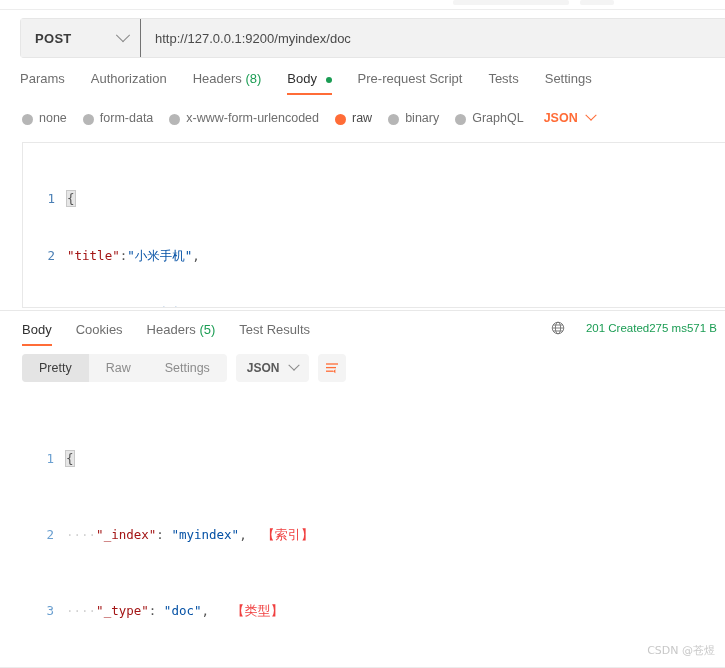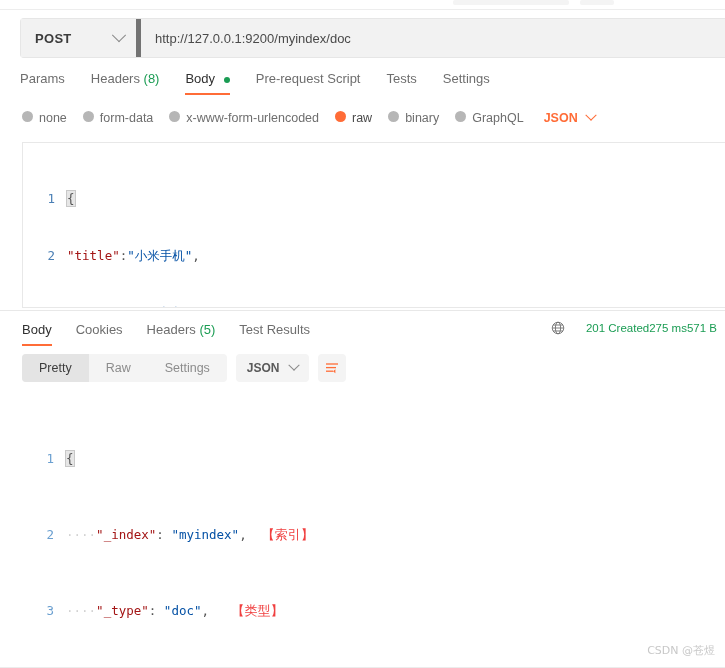--- a/index.html
+++ b/index.html
@@ -49,21 +49,21 @@
     background: #f2f2f2;
     box-sizing: border-box;
   }
   .method-select {
     width: 120px;
     display: flex;
     align-items: center;
     justify-content: space-between;
     padding: 0 12px 0 14px;
     box-sizing: border-box;
-    border-right: 5px solid #737373;
+    border-right: 1px solid #737373;
     background: #f2f2f2;
     cursor: pointer;
   }
   .method-label {
     font-size: 13px;
     font-weight: bold;
     color: #3c3c3c;
     letter-spacing: .3px;
   }
   .chev {
@@ -122,21 +122,21 @@
   
   .body-modes {
     position: absolute;
     top: 106px; left: 22px;
     width: 703px; height: 24px;
     display: flex;
     align-items: center;
   }
   .mode {
     display: flex;
-    align-items: flex-start;
+    align-items: flex-end;
     margin-right: 16px;
     font-size: 12.5px;
     color: #6e6e6e;
     cursor: pointer;
     white-space: nowrap;
   }
   .radio {
     width: 11px; height: 11px;
     border-radius: 50%;
     background: #b6b6b6;
@@ -364,20 +364,23 @@
     <span class="chev"></span>
   </div>
   <div class="url-input">
     <span>http://127.0.0.1:9200/myindex/doc</span>
   </div>
 </div>
 
 <div class="req-tabs">
   <div class="req-tab">
     <span>Params</span>
+  </div>
+  <div class="req-tab">
+    <span>Authorization</span>
   </div>
   <div class="req-tab">
     <span>Headers</span>
     <span class="tab-count">(8)</span>
   </div>
   <div class="req-tab active">
     <span>Body</span>
     <span class="green-dot"></span>
   </div>
   <div class="req-tab">

